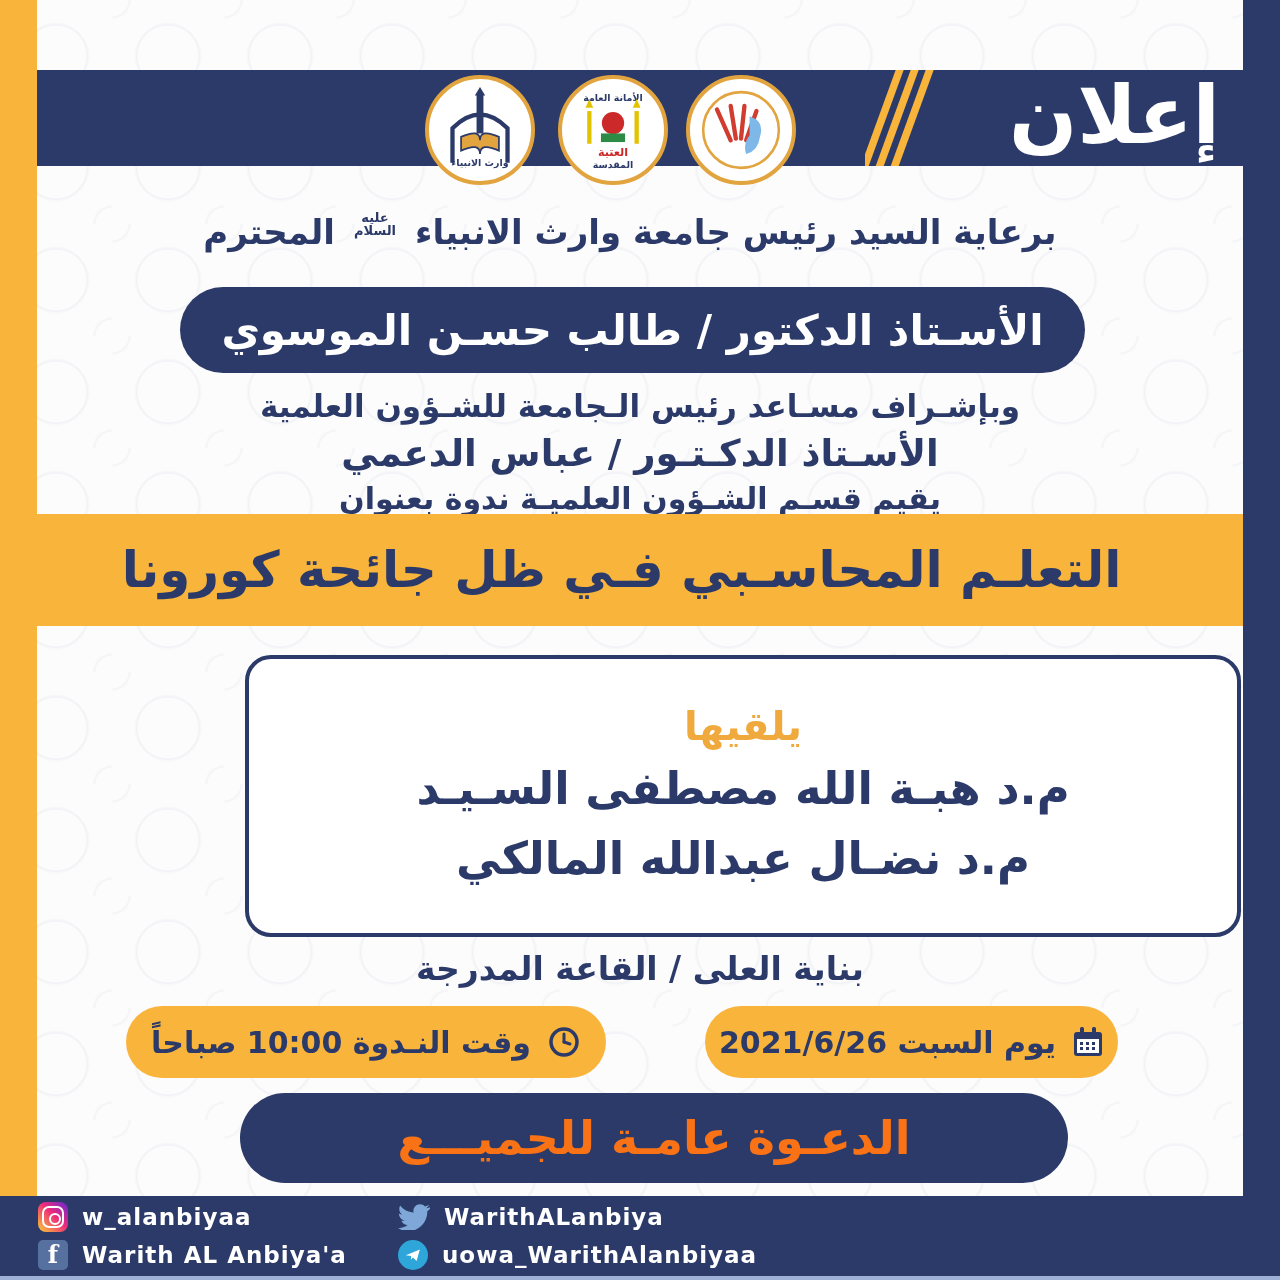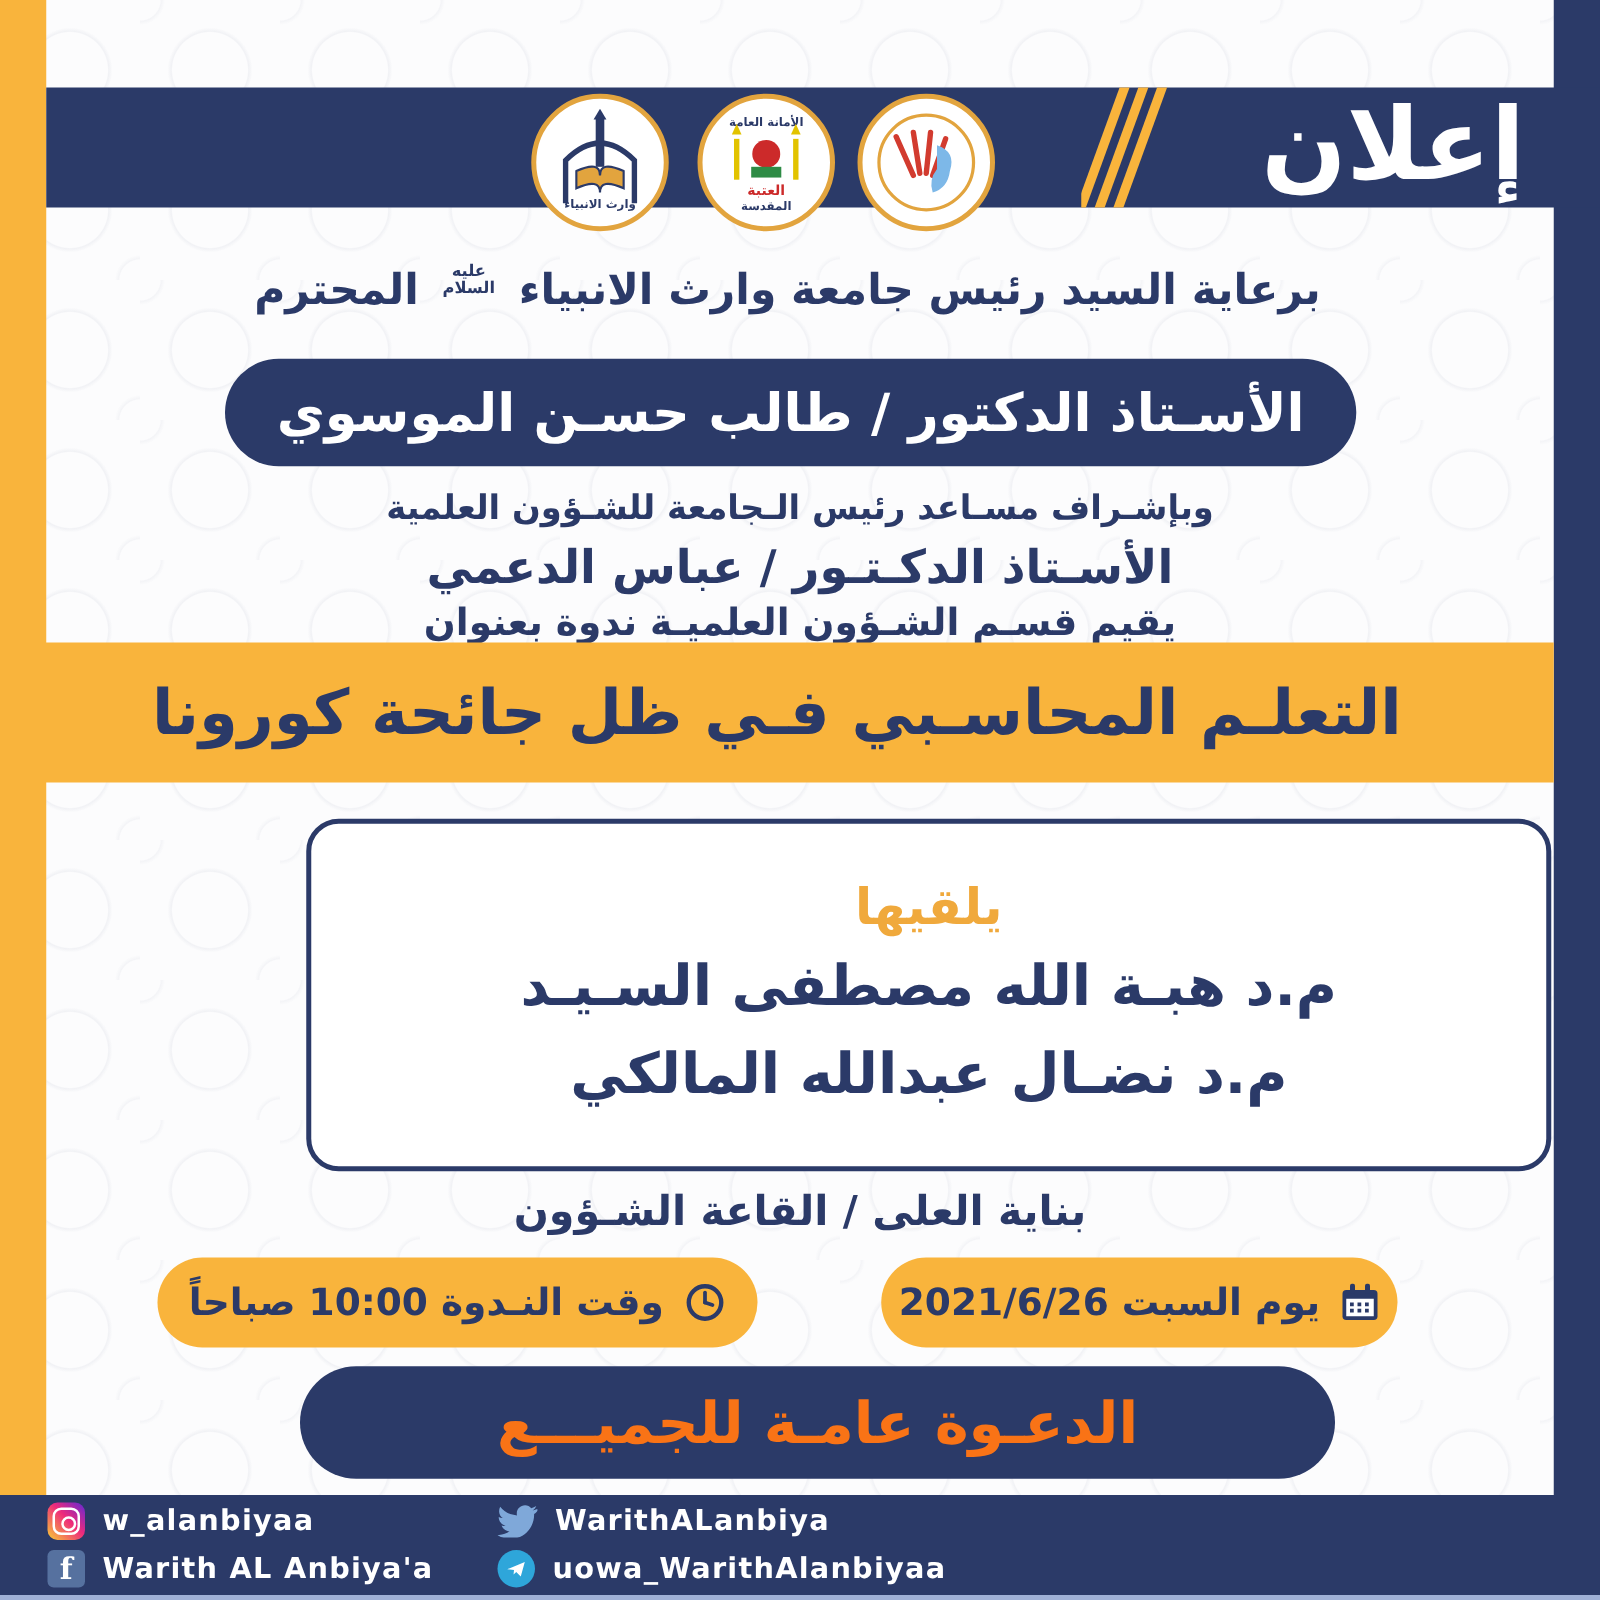--- a/index.html
+++ b/index.html
@@ -28,21 +28,21 @@
   .announce{right:60px;top:68px;height:100px;color:#ffffff;font-size:80px;font-weight:bold;line-height:96px;}
   .stripes{right:345px;top:70px;height:96px;width:70px;overflow:hidden;}
   .stripes span{display:inline-block;width:8px;height:130px;background:#f9b43c;margin-left:7px;transform:skewX(-20deg) translateY(-15px);}
   .logo-circle{top:75px;width:110px;height:110px;border-radius:50%;background:#ffffff;border:4px solid #e2a43e;box-sizing:border-box;display:flex;align-items:center;justify-content:center;}
   .logo1{left:425px;} .logo2{left:558px;} .logo3{left:686px;}
 
   
   .patronage{left:60px;right:80px;top:200px;height:64px;font-size:34px;font-weight:bold;gap:14px;}
   .peace-badge{font-size:13px;line-height:1.0;display:inline-block;width:52px;text-align:center;font-weight:bold;transform:translateY(-8px);}
   .president-pill{left:180px;top:287px;width:905px;height:86px;background:#2b3a68;border-radius:43px;color:#ffffff;font-size:42px;font-weight:bold;}
-  .supervision{left:80px;right:80px;top:385px;height:42px;font-size:27px;font-weight:bold;}
+  .supervision{left:80px;right:80px;top:385px;height:42px;font-size:31px;font-weight:bold;}
   .assistant{left:80px;right:80px;top:430px;height:46px;font-size:37px;font-weight:bold;}
   .organizer{left:80px;right:80px;top:478px;height:40px;font-size:30px;font-weight:bold;}
 
   .title-band{left:0;top:514px;width:1243px;height:112px;background:#f9b43c;}
   .title-band .txt{font-size:50px;font-weight:bold;color:#2b3a68;}
 
   .speakers-box{left:245px;top:655px;width:996px;height:282px;background:#ffffff;border:4px solid #2b3a68;border-radius:26px;box-sizing:border-box;display:flex;flex-direction:column;align-items:center;justify-content:center;}
   .speakers-heading{color:#f0a93c;font-size:40px;font-weight:bold;height:56px;line-height:56px;}
   .speaker-name{color:#2b3a68;font-size:45px;font-weight:bold;height:70px;line-height:70px;white-space:nowrap;}
 
@@ -139,21 +139,21 @@
   <div class="abs title-band center">
     <span class="txt rtl">التعلـم المحاسـبي فـي ظل جائحة كورونا</span>
   </div>
 
   <div class="abs speakers-box rtl">
     <div class="speakers-heading">يلقيها</div>
     <div class="speaker-name">م.د هبـة الله مصطفى السـيـد</div>
     <div class="speaker-name">م.د نضـال عبدالله المالكي</div>
   </div>
 
-  <div class="abs venue center rtl navy">بناية العلى / القاعة الشـؤون</div>
+  <div class="abs venue center rtl navy">بناية العلى / القاعة المدرجة</div>
 
   <div class="abs pill date-pill">
     <svg width="32" height="32" viewBox="0 0 32 32">
       <rect x="2" y="6" width="28" height="24" rx="3" fill="#2b3a68"></rect>
       <rect x="8" y="1" width="4" height="8" rx="1.5" fill="#2b3a68"></rect>
       <rect x="20" y="1" width="4" height="8" rx="1.5" fill="#2b3a68"></rect>
       <rect x="5" y="13" width="22" height="14" fill="#ffffff"></rect>
       <g fill="#2b3a68">
         <rect x="8" y="16" width="3" height="3"></rect>
           <rect x="14" y="16" width="3" height="3"></rect>

